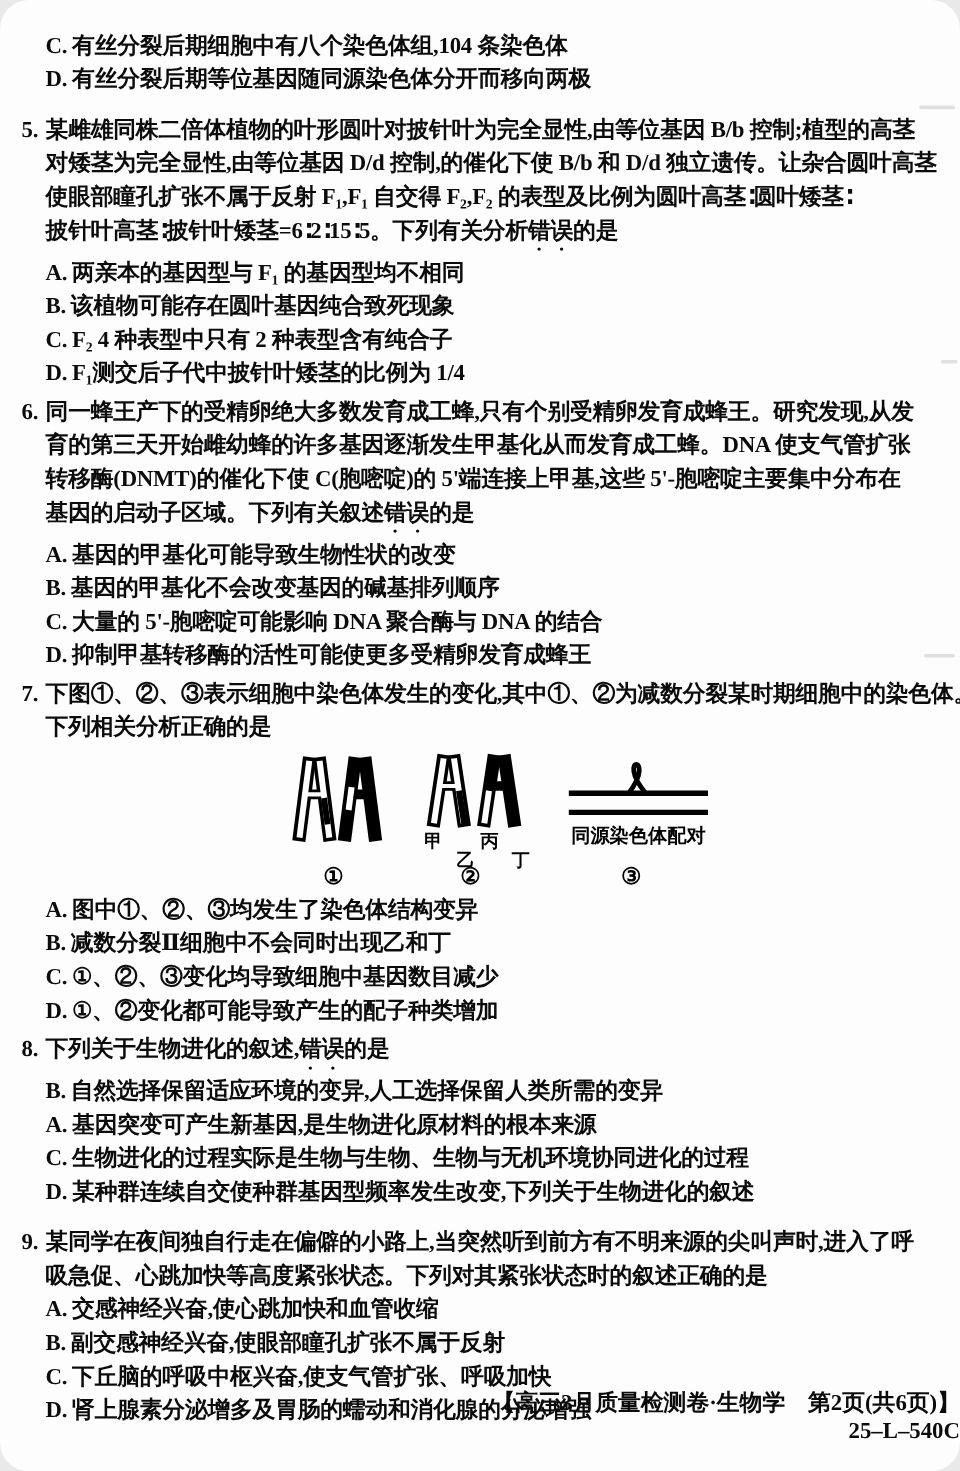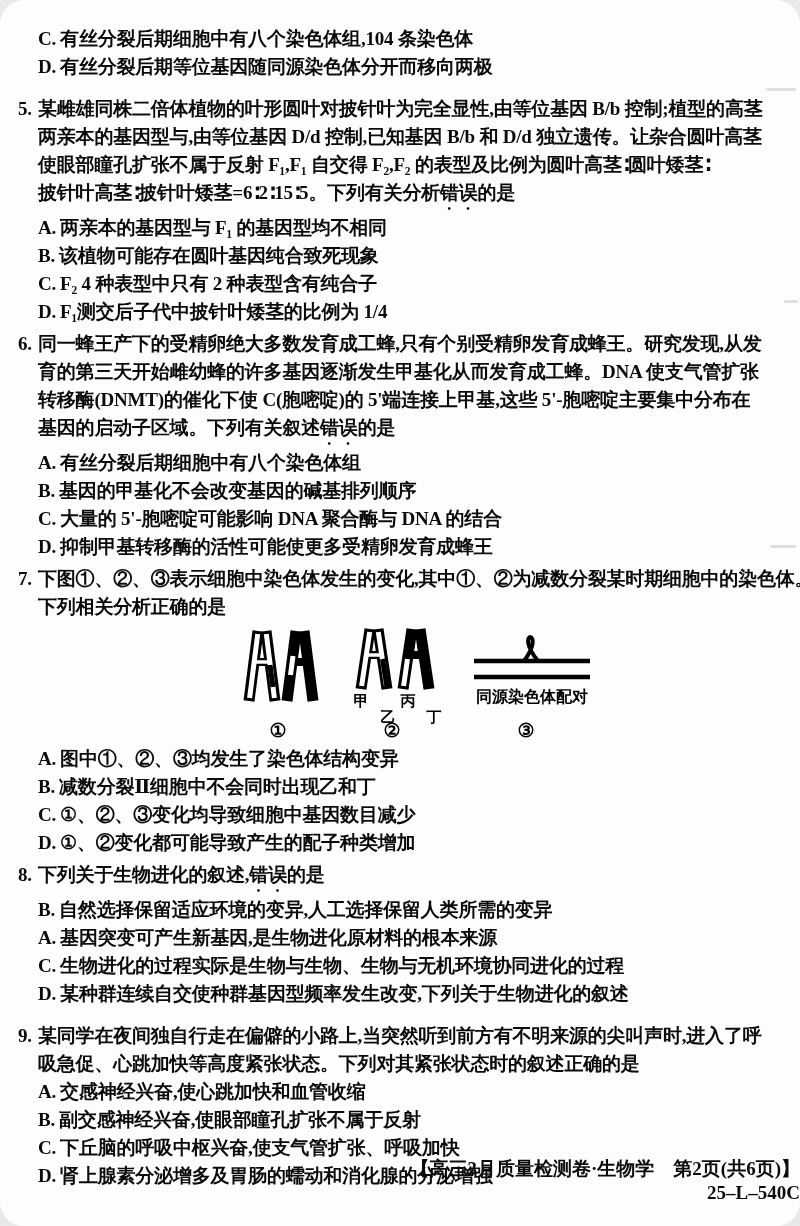--- a/index.html
+++ b/index.html
@@ -45,33 +45,33 @@
 </style>
 </head>
 <body>
 
 <div class="page">
 
   <p class="line opt"><span class="olabel">C.</span><span>有丝分裂后期细胞中有八个染色体组,104 条染色体</span></p>
   <p class="line opt"><span class="olabel">D.</span><span>有丝分裂后期等位基因随同源染色体分开而移向两极</span></p>
 
   <p class="line gap6"><span class="qnum">5.</span><span>某雌雄同株二倍体植物的叶形圆叶对披针叶为完全显性,由等位基因 B/b 控制;植型的高茎</span></p>
-  <p class="line cont">两亲本的基因型与,由等位基因 D/d 控制,已知基因 B/b 和 D/d 独立遗传。让杂合圆叶高茎</p>
+  <p class="line cont">对矮茎为完全显性,由等位基因 D/d 控制,的催化下使 B/b 和 D/d 独立遗传。让杂合圆叶高茎</p>
   <p class="line cont">使眼部瞳孔扩张不属于反射 F₁,F₁ 自交得 F₂,F₂ 的表型及比例为圆叶高茎∶圆叶矮茎∶</p>
   <p class="line cont"><span>披针叶高茎∶披针叶矮茎=6∶2∶15∶5。下列有关分析</span><span class="emph">错误</span><span>的是</span></p>
   <p class="line opt"><span class="olabel">A.</span><span>两亲本的基因型与 F₁ 的基因型均不相同</span></p>
   <p class="line opt"><span class="olabel">B.</span><span>该植物可能存在圆叶基因纯合致死现象</span></p>
   <p class="line opt"><span class="olabel">C.</span><span>F₂ 4 种表型中只有 2 种表型含有纯合子</span></p>
   <p class="line opt"><span class="olabel">D.</span><span>F₁测交后子代中披针叶矮茎的比例为 1/4</span></p>
 
   <p class="line gap4"><span class="qnum">6.</span><span>同一蜂王产下的受精卵绝大多数发育成工蜂,只有个别受精卵发育成蜂王。研究发现,从发</span></p>
   <p class="line cont">育的第三天开始雌幼蜂的许多基因逐渐发生甲基化从而发育成工蜂。DNA 使支气管扩张</p>
   <p class="line cont">转移酶(DNMT)的催化下使 C(胞嘧啶)的 5'端连接上甲基,这些 5'-胞嘧啶主要集中分布在</p>
   <p class="line cont"><span>基因的启动子区域。下列有关叙述</span><span class="emph">错误</span><span>的是</span></p>
-  <p class="line opt"><span class="olabel">A.</span><span>有丝分裂后期细胞中有八个染色体组</span></p>
+  <p class="line opt"><span class="olabel">A.</span><span>基因的甲基化可能导致生物性状的改变</span></p>
   <p class="line opt"><span class="olabel">B.</span><span>基因的甲基化不会改变基因的碱基排列顺序</span></p>
   <p class="line opt"><span class="olabel">C.</span><span>大量的 5'-胞嘧啶可能影响 DNA 聚合酶与 DNA 的结合</span></p>
   <p class="line opt"><span class="olabel">D.</span><span>抑制甲基转移酶的活性可能使更多受精卵发育成蜂王</span></p>
 
   <p class="line gap4"><span class="qnum">7.</span><span>下图①、②、③表示细胞中染色体发生的变化,其中①、②为减数分裂某时期细胞中的染色体。</span></p>
   <p class="line cont">下列相关分析正确的是</p>
 
   <div class="figure-wrap">
     <svg width="440" height="116" viewBox="0 0 440 116">
 

